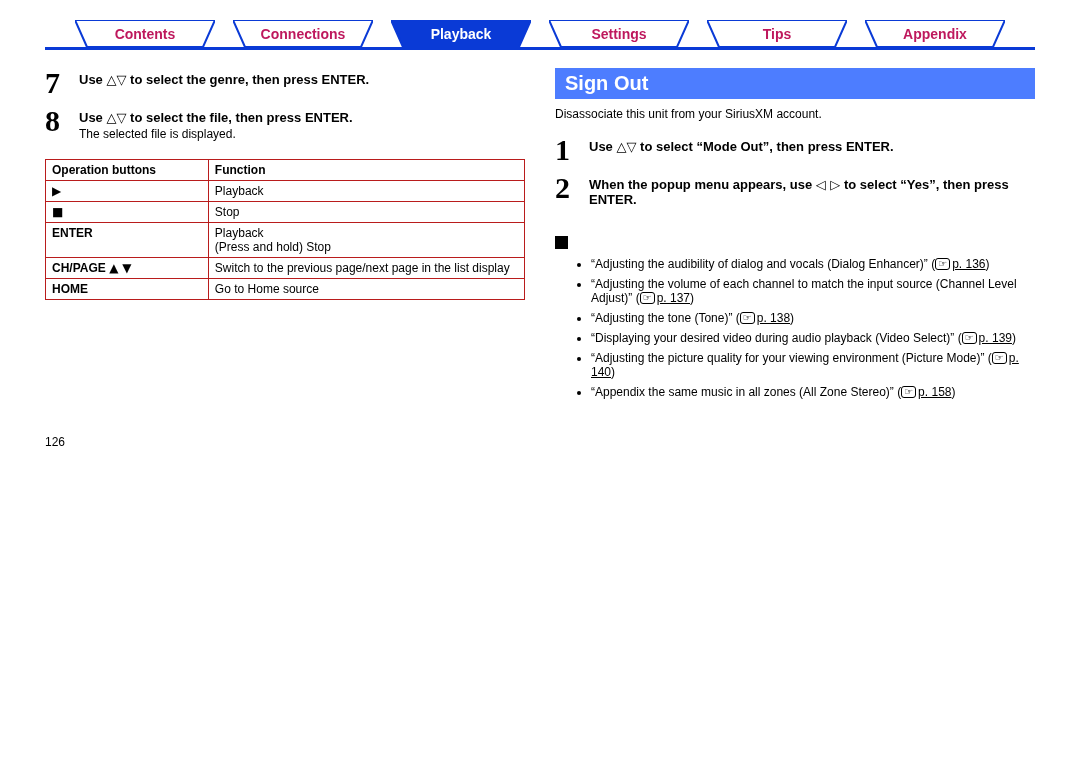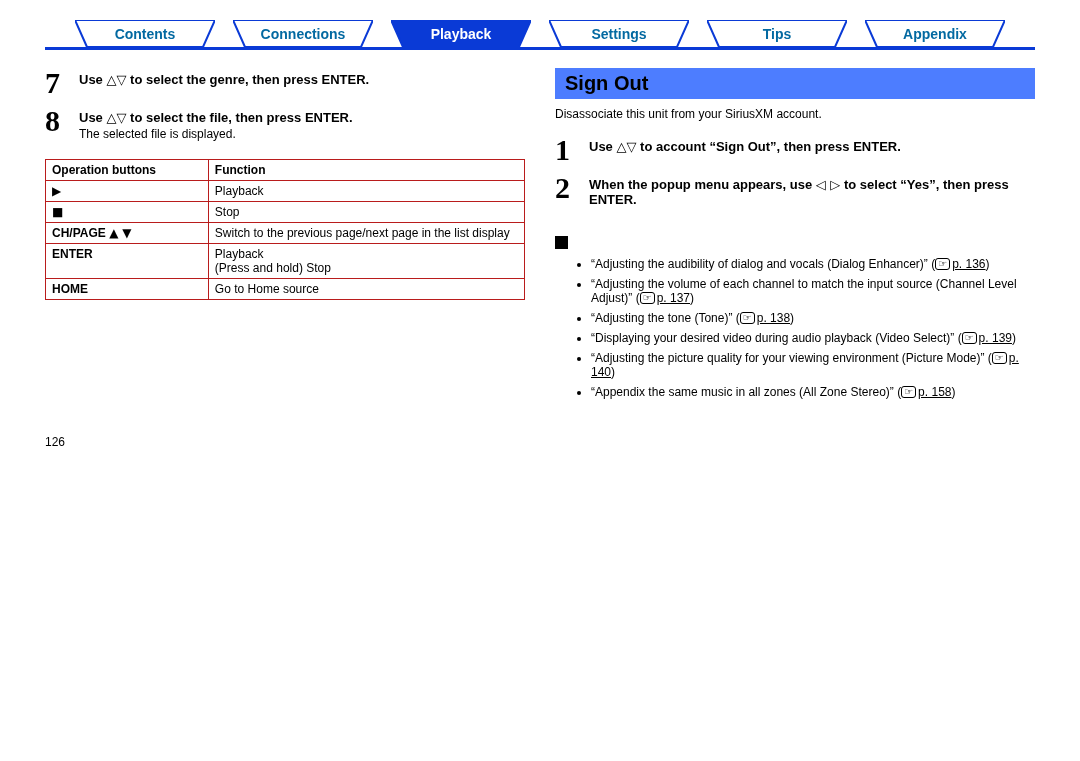--- a/index.html
+++ b/index.html
@@ -23,21 +23,21 @@
     padding: 0 30px;
   }
   .tab {
     position: relative;
     width: 140px;
     height: 28px;
     line-height: 28px;
     text-align: center;
     font-weight: bold;
     font-size: 14px;
-    color: #0369a1;
+    color: #be185d;
     cursor: pointer;
     z-index: 2;
   }
   .tab .tab-shape {
     position: absolute;
     inset: 0;
     z-index: -1;
   }
   .tab.active { color: #fff; }
   .nav-rule {
@@ -76,21 +76,21 @@
     border: 1px solid #b91c1c;
     padding: 3px 6px;
     text-align: left;
     vertical-align: top;
   }
   table.ops th { font-weight: bold; }
   .icon-sym { font-family: "DejaVu Sans","Segoe UI Symbol",sans-serif; }
   
   .section-bar {
     background: #4d7dff;
-    color: #000000;
+    color: #ffffff;
     font-weight: bold;
     font-size: 20px;
     padding: 4px 10px;
     margin-bottom: 8px;
     font-family: Arial, sans-serif;
   }
   .desc { font-size: 12px; margin-bottom: 14px; }
   .sub-heading {
     display: flex;
     align-items: flex-start;
@@ -198,45 +198,45 @@
         </tr>
         <tr>
           <td><span class="icon-sym">▶</span></td>
           <td>Playback</td>
         </tr>
         <tr>
           <td><span class="icon-sym">■</span></td>
           <td>Stop</td>
         </tr>
         <tr>
-          <td><b>CH/PAGE </b><span class="icon-sym">▲ ▼</span></td>
-          <td>Switch to the previous page/next page in the list display</td>
-        </tr>
-        <tr>
           <td><b>ENTER</b></td>
           <td style="white-space:pre-line">Playback
 (Press and hold) Stop</td>
         </tr>
         <tr>
+          <td><b>CH/PAGE </b><span class="icon-sym">▲ ▼</span></td>
+          <td>Switch to the previous page/next page in the list display</td>
+        </tr>
+        <tr>
           <td><b>HOME</b></td>
           <td>Go to Home source</td>
         </tr>
       </tbody>
         </table>
     </div>
 
     <div class="col">
       <div class="section-bar">Sign Out</div>
       <div class="desc">Disassociate this unit from your SiriusXM account.</div>
 
       <div class="step">
         <div class="step-num">1</div>
         <div class="step-body">
           <span class="step-title">
-            <span>Use </span><span class="tri">△▽</span><span> to account “Sign Out”, then press ENTER.</span>
+            <span>Use </span><span class="tri">△▽</span><span> to select “Mode Out”, then press ENTER.</span>
           </span>
         </div>
       </div>
       <div class="step">
         <div class="step-num">2</div>
         <div class="step-body">
           <span class="step-title">
             <span>When the popup menu appears, use </span><span class="tri">◁ ▷</span><span> to select “Yes”, then press ENTER.</span>
           </span>
         </div>

